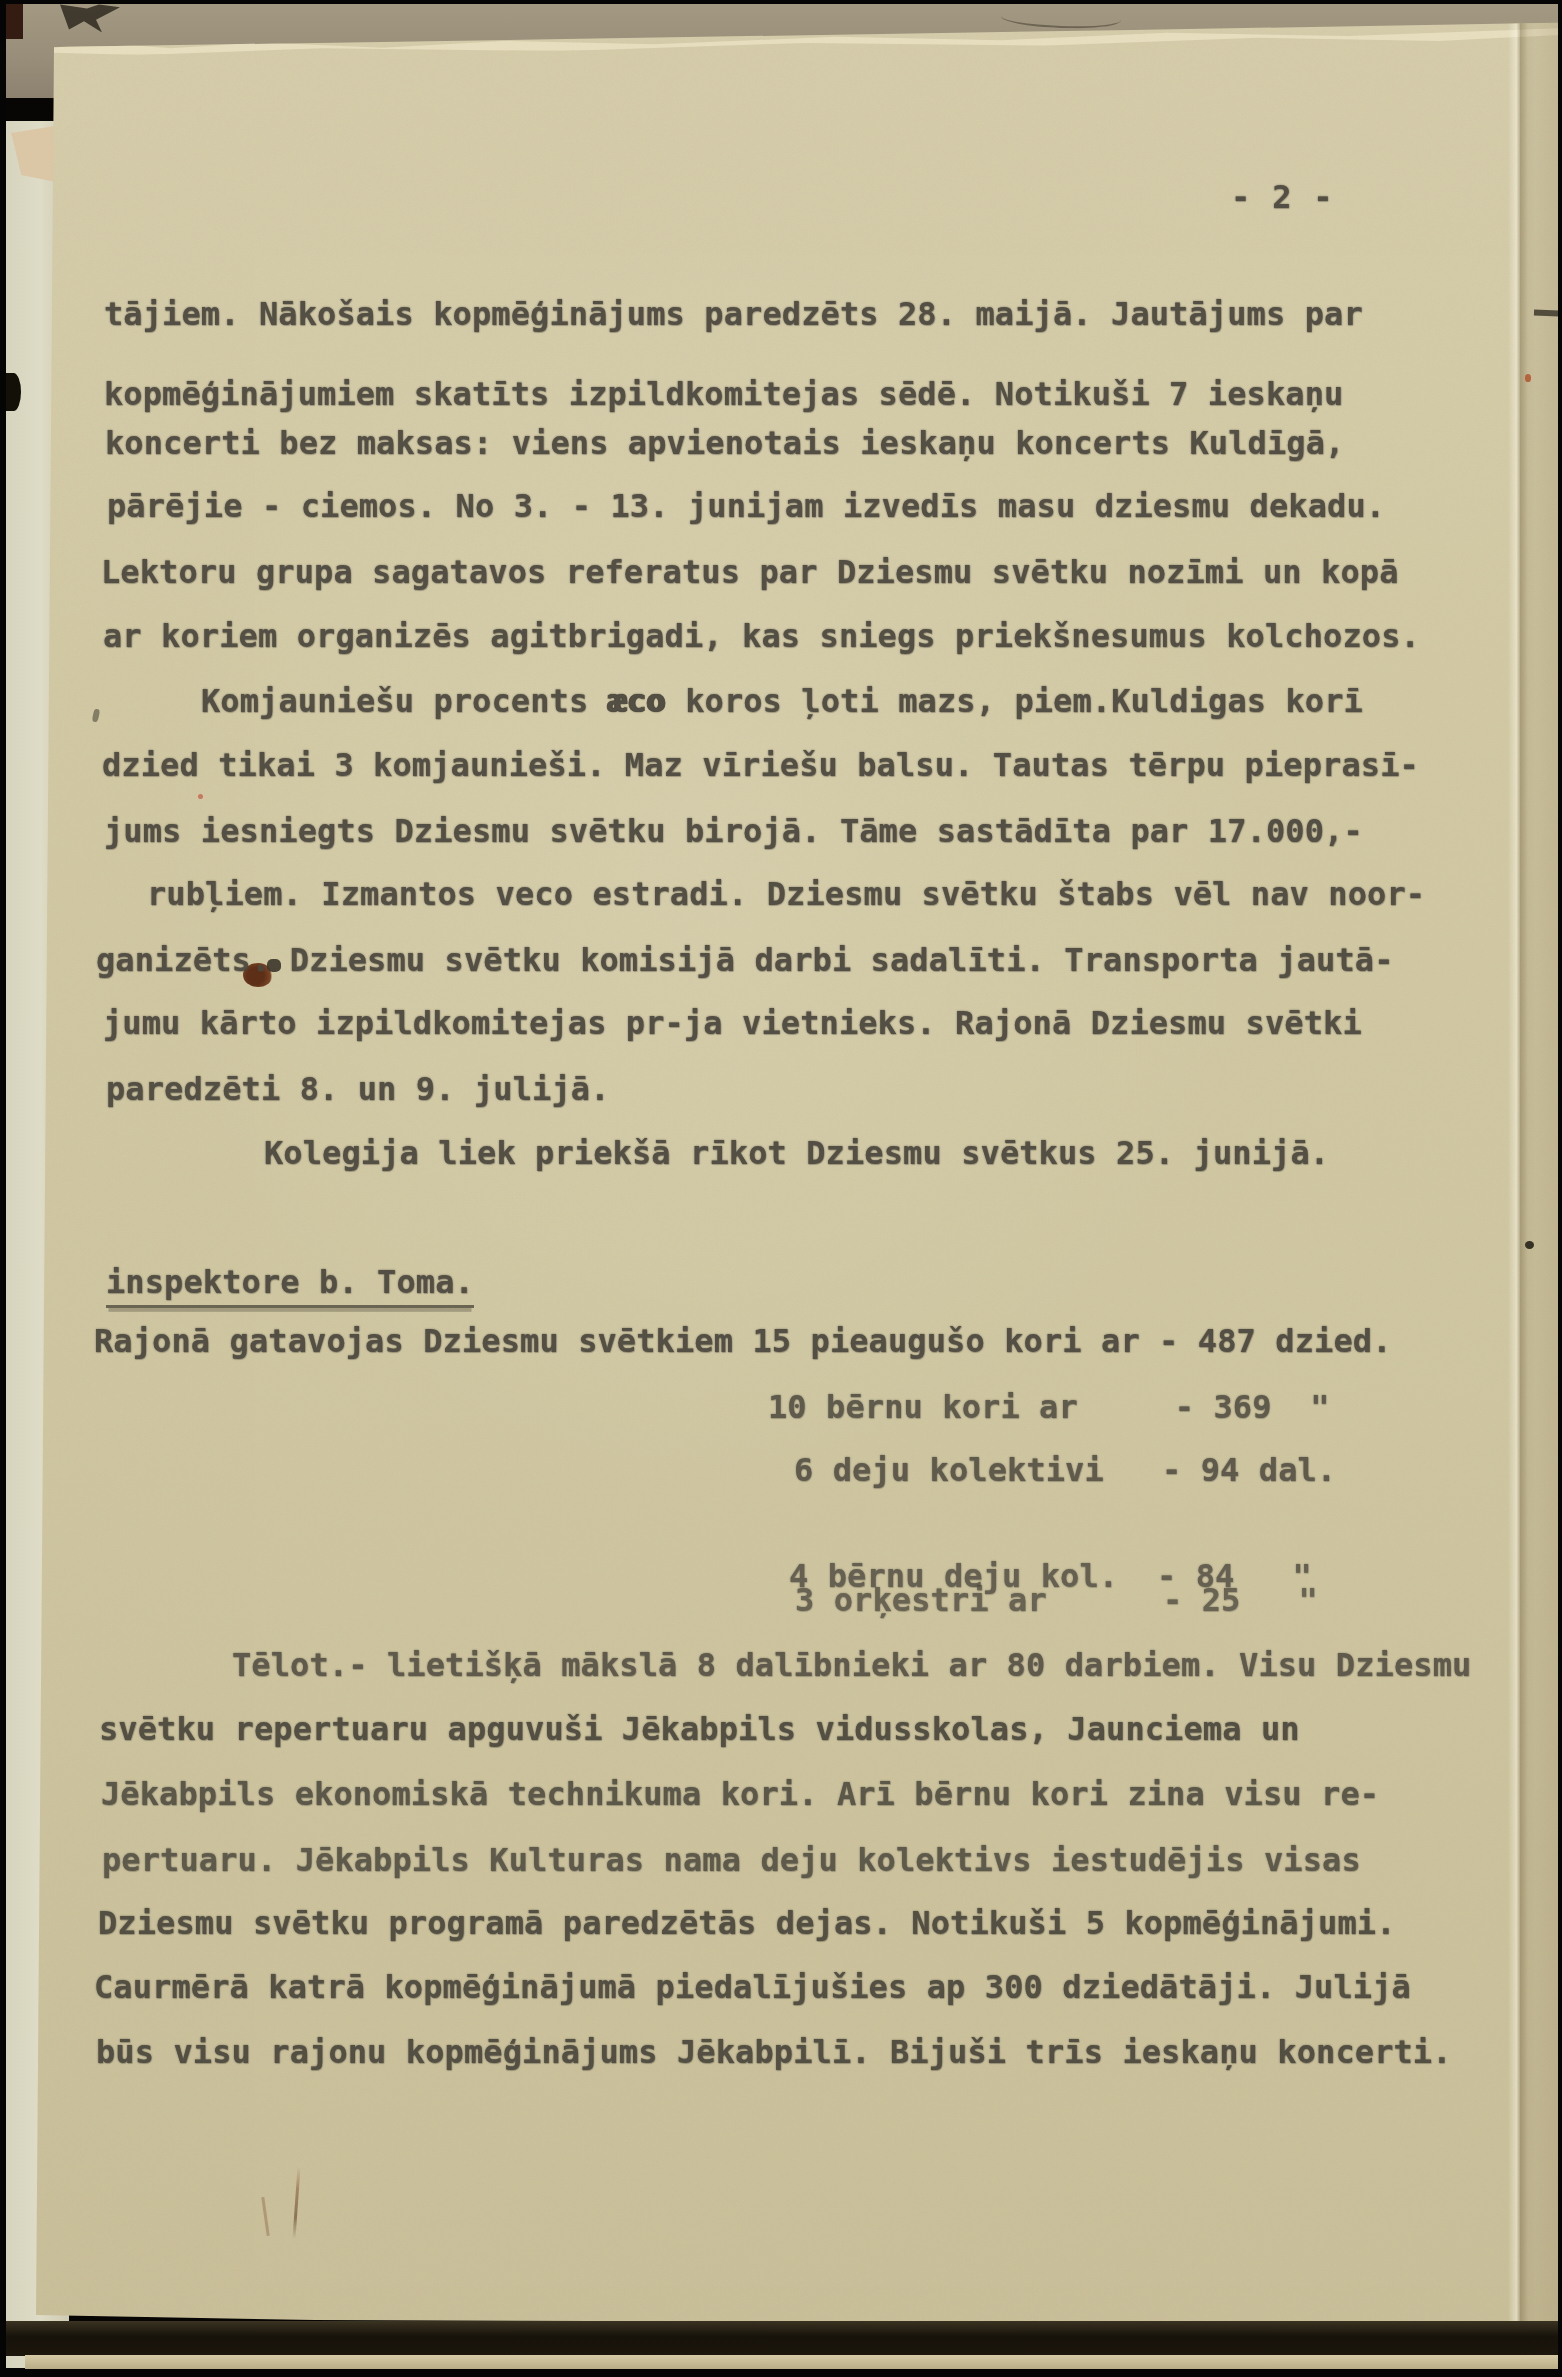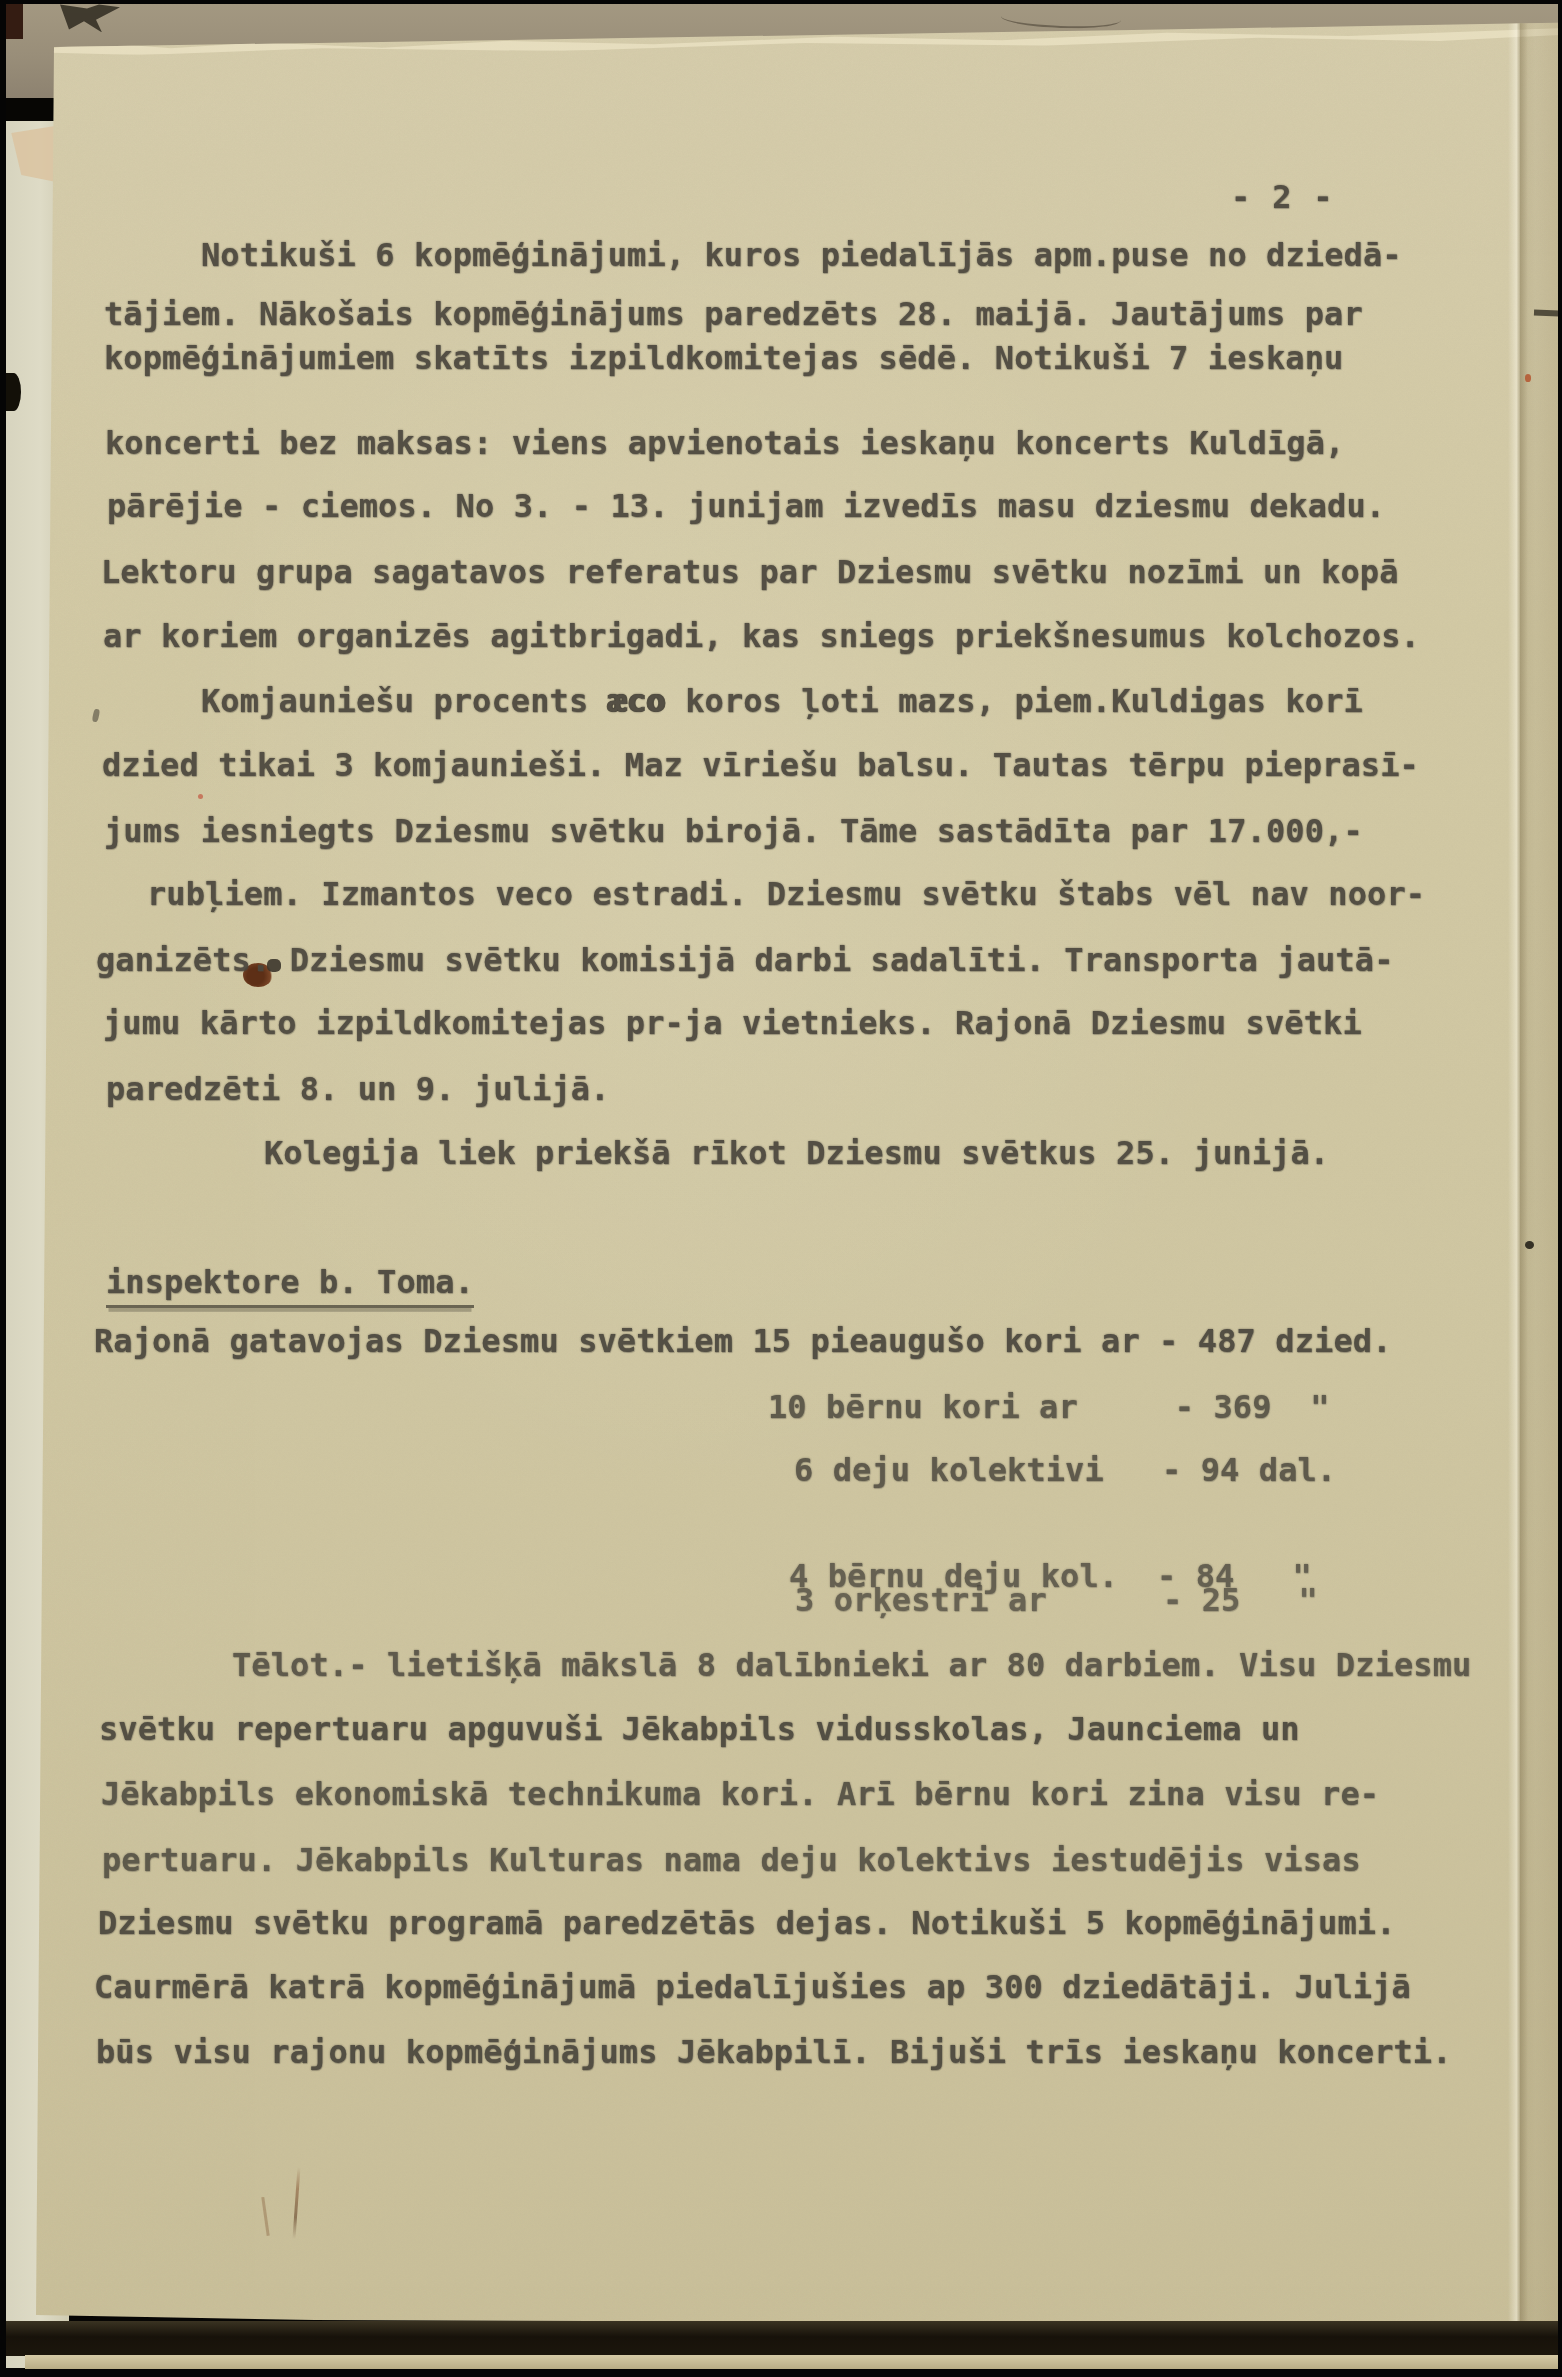--- a/index.html
+++ b/index.html
@@ -100,23 +100,22 @@
     <div class="speck-a"></div>
     <div class="speck-b"></div>
     <div class="dash-right"></div>
     <div class="dot-right"></div>
     <div class="tick"></div>
     <div class="scratch-a"></div>
     <div class="scratch-b"></div>
 
     <div id="text-layer">
       <div class="tline page-number">- 2 -</div>
-    <div class="tline" style="left: 201px; top: 239px;">Notikuši 6 kopmēģinājumi, kuros piedalījās apm.puse no dziedā-</div>
         <div class="tline" style="left: 104px; top: 298px;">tājiem. Nākošais kopmēģinājums paredzēts 28. maijā. Jautājums par</div>
-        <div class="tline" style="left: 104px; top: 342px;">kopmēģinājumiem skatīts izpildkomitejas sēdē. Notikuši 7 ieskaņu</div>
+        <div class="tline" style="left: 104px; top: 378px;">kopmēģinājumiem skatīts izpildkomitejas sēdē. Notikuši 7 ieskaņu</div>
         <div class="tline" style="left: 105px; top: 427px;">koncerti bez maksas: viens apvienotais ieskaņu koncerts Kuldīgā,</div>
         <div class="tline" style="left: 107px; top: 490px;">pārējie - ciemos. No 3. - 13. junijam izvedīs masu dziesmu dekadu.</div>
         <div class="tline" style="left: 101px; top: 556px;">Lektoru grupa sagatavos referatus par Dziesmu svētku nozīmi un kopā</div>
         <div class="tline" style="left: 103px; top: 620px;">ar koriem organizēs agitbrigadi, kas sniegs priekšnesumus kolchozos.</div>
         <div class="tline" style="left: 201px; top: 685px;"><span>Komjauniešu procents </span><span class="xover">æco</span><span> koros ļoti mazs, piem.Kuldigas korī</span></div>
         <div class="tline" style="left: 102px; top: 749px;">dzied tikai 3 komjaunieši. Maz vīriešu balsu. Tautas tērpu pieprasī-</div>
         <div class="tline" style="left: 104px; top: 815px;">jums iesniegts Dziesmu svētku birojā. Tāme sastādīta par 17.000,-</div>
         <div class="tline" style="left: 107px; top: 878px; margin-left: 40px;">rubļiem. Izmantos veco estradi. Dziesmu svētku štabs vēl nav noor-</div>
         <div class="tline" style="left: 96px; top: 944px;">ganizēts. Dziesmu svētku komisijā darbi sadalīti. Transporta jautā-</div>
         <div class="tline" style="left: 103px; top: 1007px;">jumu kārto izpildkomitejas pr-ja vietnieks. Rajonā Dziesmu svētki</div>

